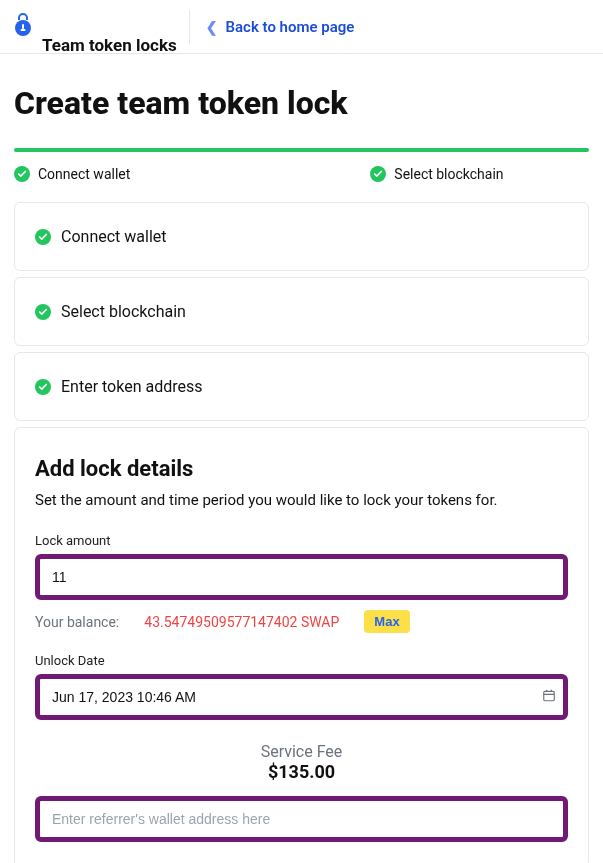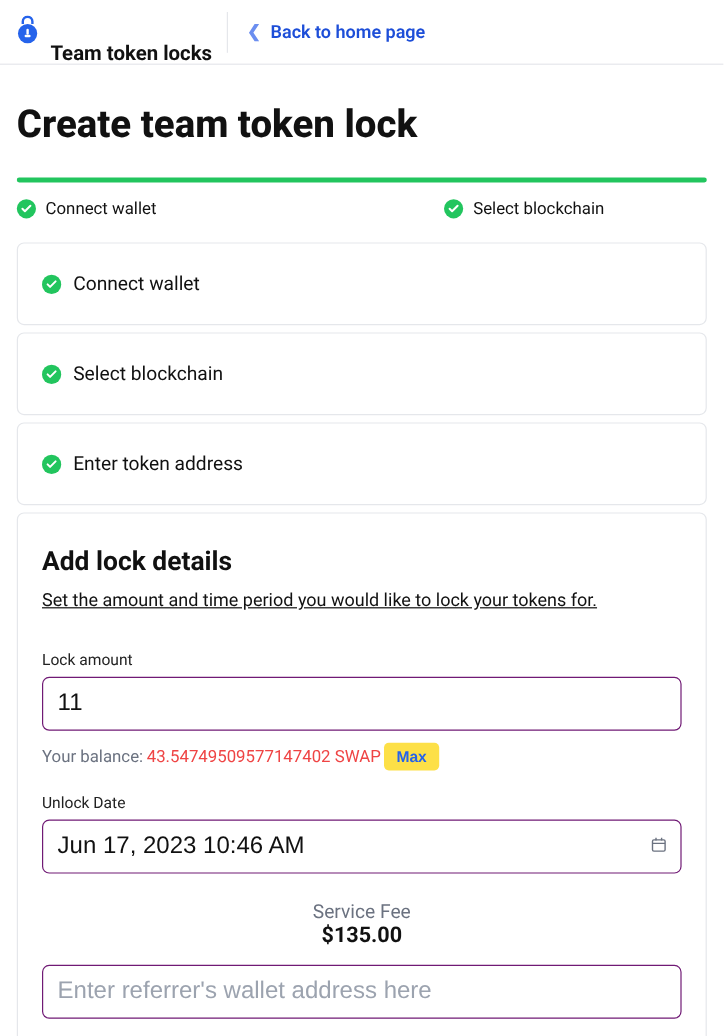--- a/index.html
+++ b/index.html
@@ -95,45 +95,44 @@
       font-size: 16px;
     }
     h2 {
       font-size: 22px;
       font-weight: 700;
       margin-bottom: 10px;
     }
     .sub {
       font-size: 15px;
       color: #111;
-      margin-bottom: 34px;
-      text-decoration: underline;
+      margin-bottom: 24px;
     }
     .label {
       font-size: 13px;
       color: #222;
       margin-bottom: 6px;
     }
     .input {
       width: 100%;
-      border: 1px solid #701a75;
+      border: 5px solid #701a75;
       border-radius: 6px;
       padding: 10px 12px;
-      font-size: 20px;
+      font-size: 14px;
       color: #111;
       background: #fff;
     }
     .input::placeholder { color: #9ca3af; }
     .balance-row {
       margin-top: 10px;
       font-size: 14px;
       color: #6b7280;
       display: flex;
       align-items: center;
-      gap: 3px;
+      gap: 25px;
     }
     .balance-val { color: #ef4444; }
     .max-btn {
       background: #fde047;
       color: #2563eb;
       border: none;
       border-radius: 4px;
       padding: 4px 10px;
       font-size: 13px;
       font-weight: 600;

